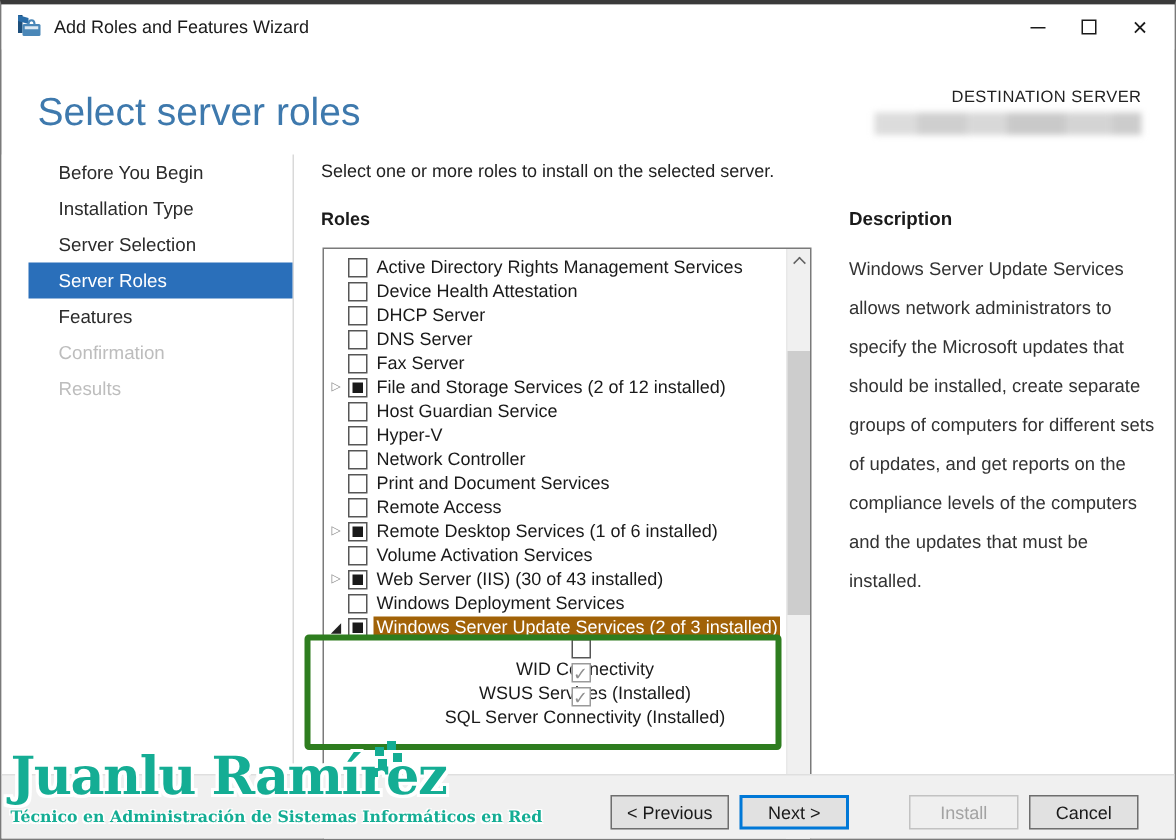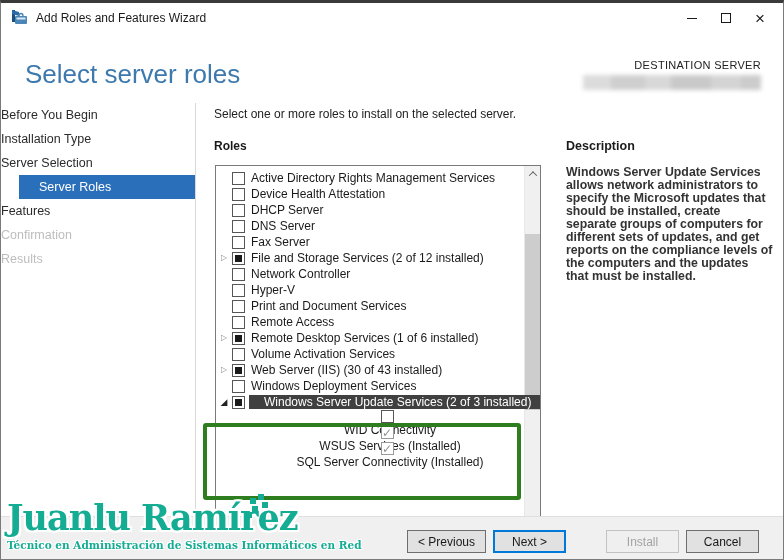--- a/index.html
+++ b/index.html
@@ -17,54 +17,54 @@
   .glyph-close{font-size:17px;line-height:1;font-weight:400;}
 
   
   .page-title{position:absolute;left:24px;top:56px;font-size:26px;font-weight:300;color:#3e79ad;letter-spacing:0;}
   .dest-label{position:absolute;right:22px;top:56px;font-size:11px;color:#222;letter-spacing:.3px;text-align:right;}
   .dest-blur{position:absolute;right:22px;top:72px;width:178px;height:15px;display:flex;filter:blur(2px);}
   .dest-blur span{display:block;height:100%;}
 
   
   .sidebar{position:absolute;left:0;top:100px;width:195px;bottom:43px;border-right:1px solid #d9d9d9;background:#fff;}
-  .nav-item{height:24px;line-height:24px;font-size:12.5px;color:#2b2b2b;margin-top:0;}
+  .nav-item{height:24px;line-height:24px;padding-left:38px;font-size:12.5px;color:#2b2b2b;margin-top:0;}
   .nav-item.normal{}
   .nav-item.disabled{color:#bdbdbd;}
   .nav-item.selected{background:#2a6fba;color:#fff;margin-left:18px;padding-left:20px;}
 
   
   .instruction{position:absolute;left:213px;top:104px;font-size:12px;color:#222;}
   .roles-label{position:absolute;left:213px;top:136px;font-size:12px;font-weight:bold;color:#1a1a1a;}
   .roles-list{position:absolute;left:214px;top:162px;width:326px;height:425px;border:1px solid #7a7a7a;background:#fff;overflow:hidden;padding-top:4px;}
   .role-row{height:16px;display:flex;align-items:center;position:relative;}
   .role-row.indent{margin-left:18px;flex-direction:column;}
   .expander{width:16px;flex:0 0 auto;text-align:center;font-size:8px;color:#8a8a8a;line-height:16px;}
   .expander.expanded{color:#222;font-size:9px;}
   .checkbox{width:13px;height:13px;flex:0 0 auto;border:1px solid #565656;background:#fff;position:relative;text-align:center;}
   .checkbox.checked{border-color:#9a9a9a;color:#8f8f8f;font-size:12px;line-height:12px;}
   .checkbox .inner{position:absolute;left:2px;top:2px;width:7px;height:7px;background:#1a1a1a;display:block;}
   .role-label{margin-left:6px;font-size:12px;color:#1a1a1a;white-space:nowrap;}
-  .role-label.selected{background:#404040;color:#fff;padding:0 15px;margin-left:4px;}
+  .role-label.selected{background:#a16207;color:#fff;padding:0 2px;margin-left:4px;}
 
   
   .scrollbar{position:absolute;right:0;top:0;bottom:0;width:16px;background:#f0f0f0;border-left:1px solid #e8e8e8;}
   .sb-btn{position:absolute;left:0;width:16px;height:16px;display:flex;align-items:center;justify-content:center;}
   .sb-up{top:0;} .sb-down{bottom:0;}
   .chev{width:6px;height:6px;border-left:1.4px solid #606060;border-top:1.4px solid #606060;display:block;}
   .chev.up{transform:rotate(45deg) translate(1px,1px);}
   .chev.down{transform:rotate(225deg) translate(2px,2px);}
   .sb-thumb{position:absolute;left:0;top:68px;width:16px;height:176px;background:#cdcdcd;}
 
   
   .green-box{position:absolute;left:202px;top:420px;width:318px;height:77px;border:4px solid #2e7d1f;border-radius:3px;pointer-events:none;}
 
   
   .desc-heading{position:absolute;left:565px;top:136px;font-size:12.5px;font-weight:bold;color:#1a1a1a;}
-  .desc-text{position:absolute;left:565px;top:163px;width:207px;font-size:12.3px;line-height:13px;color:#333;font-weight:bold;}
+  .desc-text{position:absolute;left:565px;top:163px;width:207px;font-size:12.3px;line-height:26px;color:#333;}
 
   
   .footer{position:absolute;left:0;bottom:0;width:100%;height:43px;background:#f0f0f0;border-top:1px solid #dfdfdf;}
   .button-bar{position:absolute;right:24px;top:527px;display:flex;align-items:flex-start;}
   .btn{height:23px;min-width:73px;padding:0 10px;font-size:12px;color:#1a1a1a;background:#e1e1e1;border:1px solid #6e6e6e;border-radius:0;}
   .btn.normal{}
   .btn.default{border:2px solid #0078d7;background:#e1e1e1;}
   .btn.disabled{background:#efefef;border:1px solid #c2c2c2;color:#a3a3a3;}
   .btn + .btn{margin-left:7px;}
   .btn.gap-left{margin-left:40px;}
@@ -166,26 +166,31 @@
       <div class="role-row">
         <span class="expander">▷</span>
         <span class="checkbox partial">
           <span class="inner"></span>
         </span>
         <span class="role-label">File and Storage Services (2 of 12 installed)</span>
       </div>
       <div class="role-row">
         <span class="expander"></span>
         <span class="checkbox unchecked"></span>
+        <span class="role-label">Host Guardian Service</span>
+      </div>
+      <div class="role-row">
+        <span class="expander"></span>
+        <span class="checkbox unchecked"></span>
+        <span class="role-label">Hyper-V</span>
+      </div>
+      <div class="role-row">
+        <span class="expander"></span>
+        <span class="checkbox unchecked"></span>
         <span class="role-label">Network Controller</span>
-      </div>
-      <div class="role-row">
-        <span class="expander"></span>
-        <span class="checkbox unchecked"></span>
-        <span class="role-label">Hyper-V</span>
       </div>
       <div class="role-row">
         <span class="expander"></span>
         <span class="checkbox unchecked"></span>
         <span class="role-label">Print and Document Services</span>
       </div>
       <div class="role-row">
         <span class="expander"></span>
         <span class="checkbox unchecked"></span>
         <span class="role-label">Remote Access</span>

